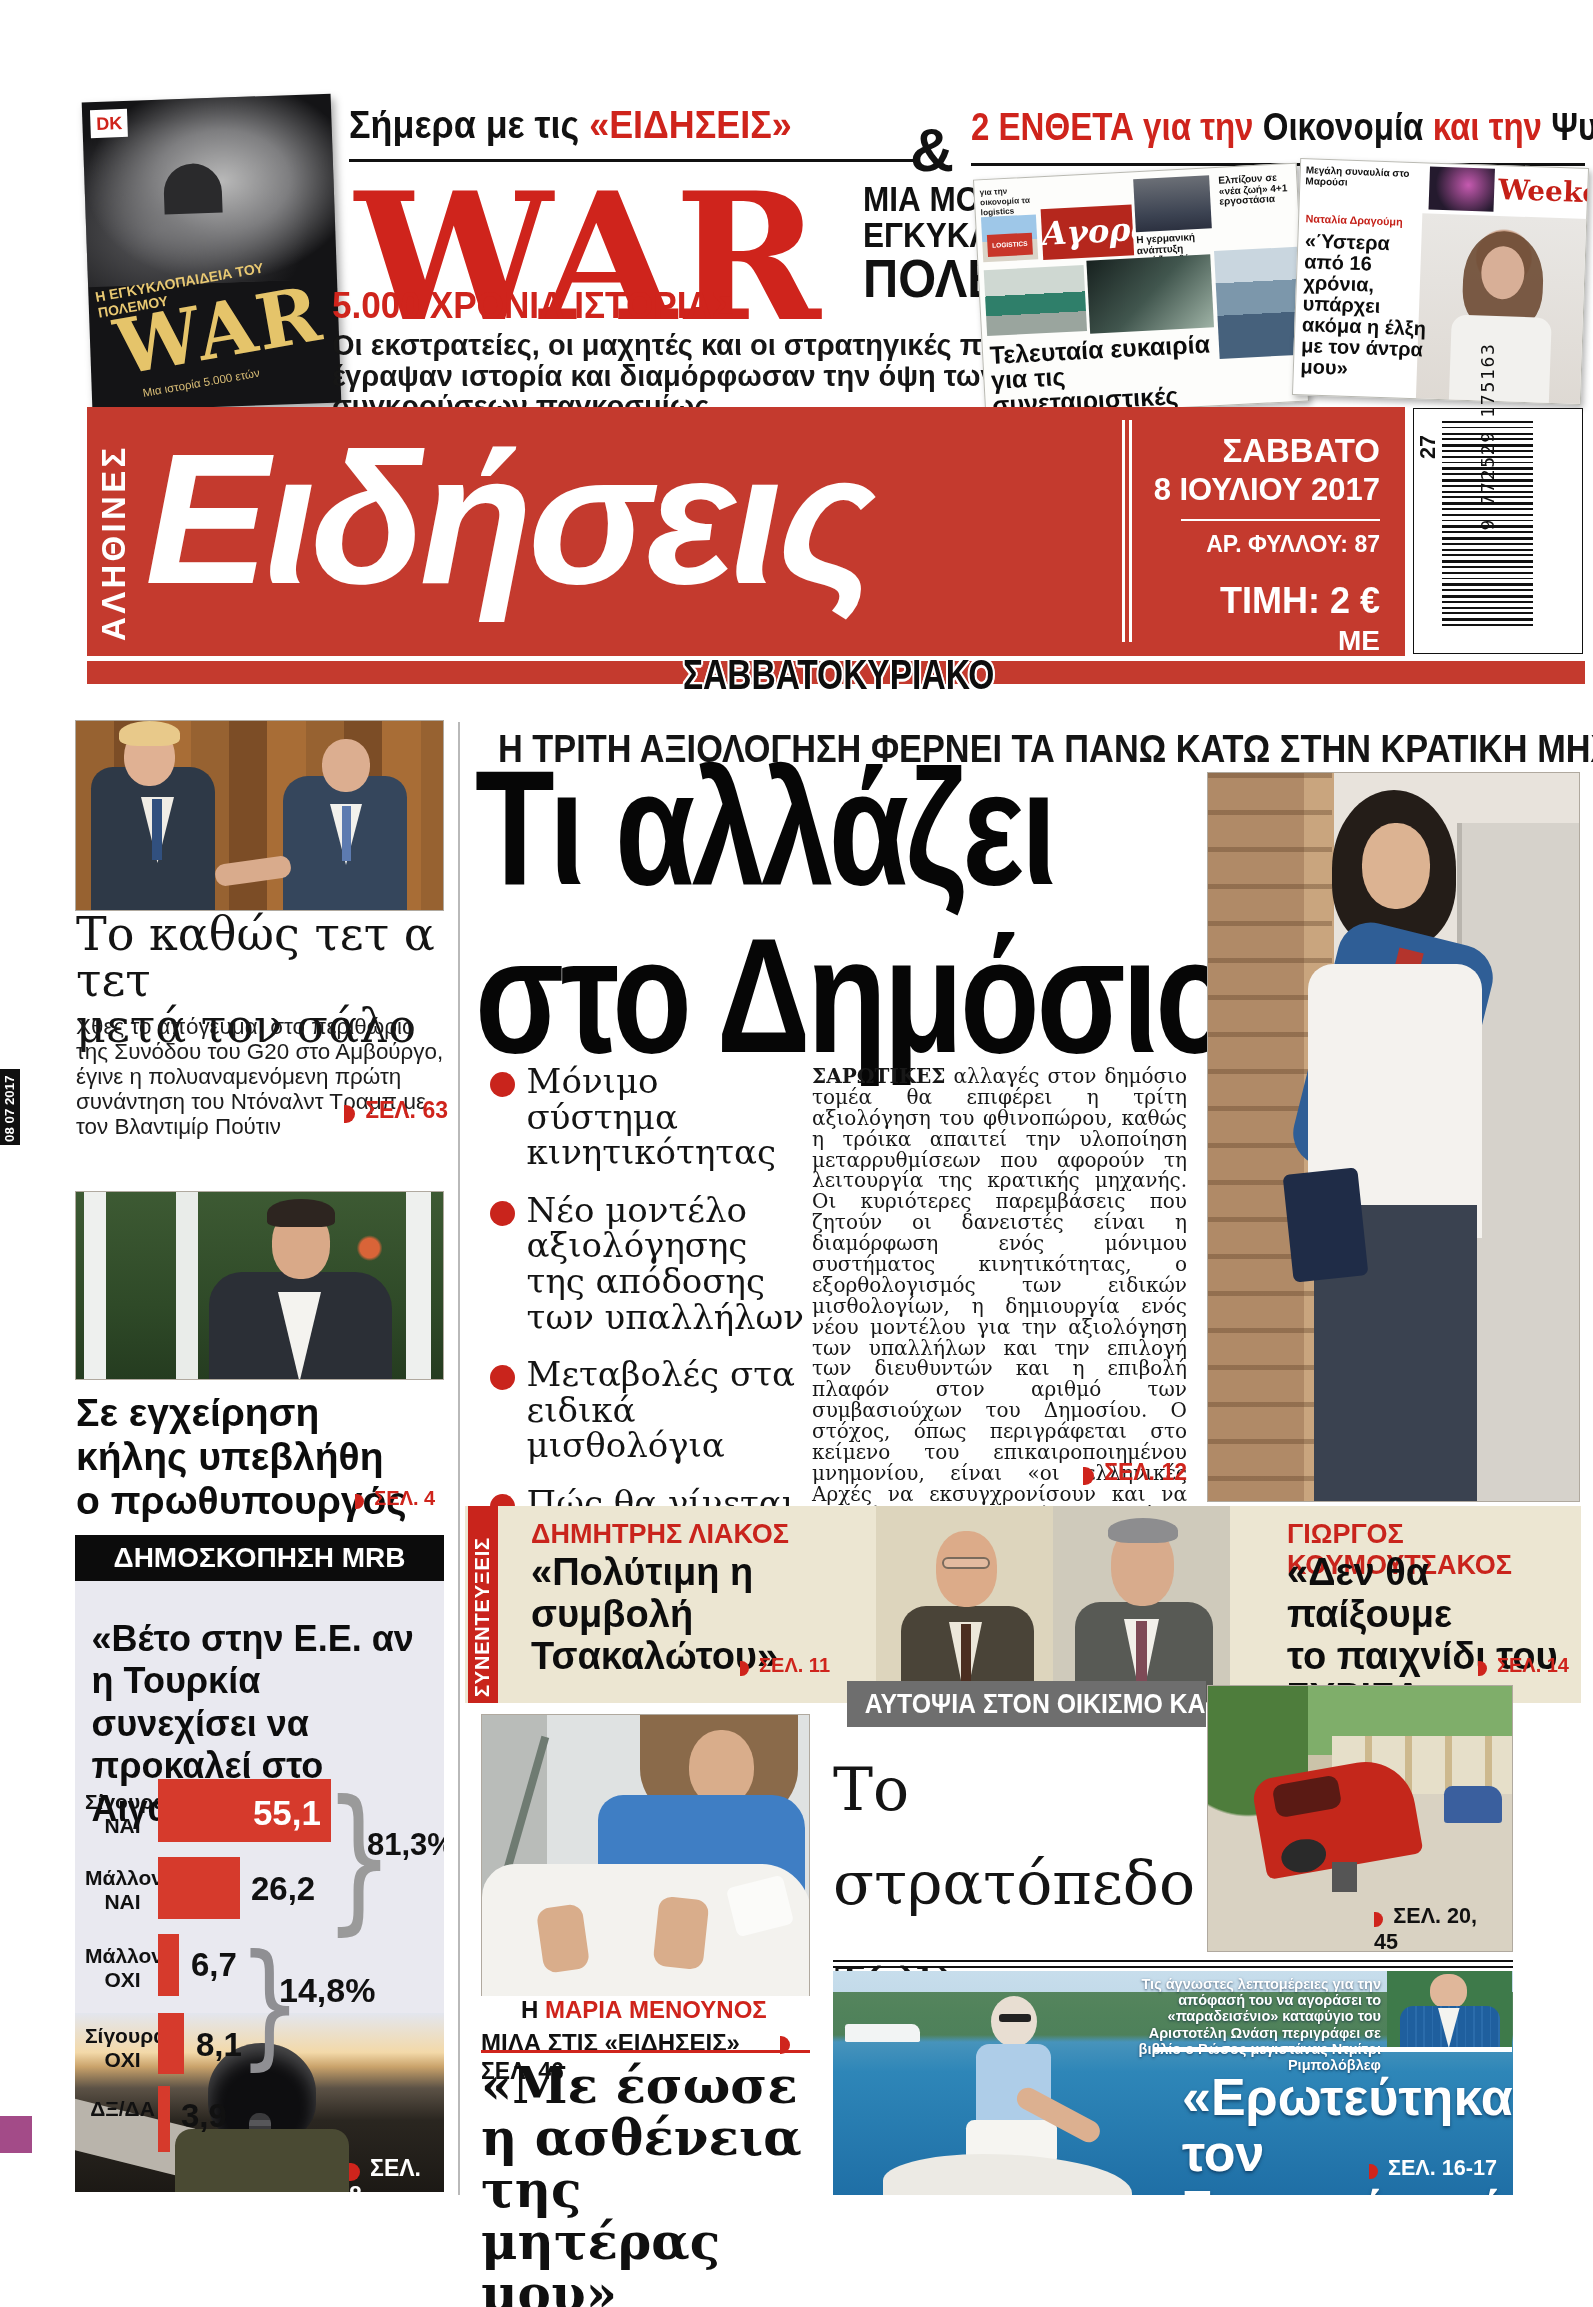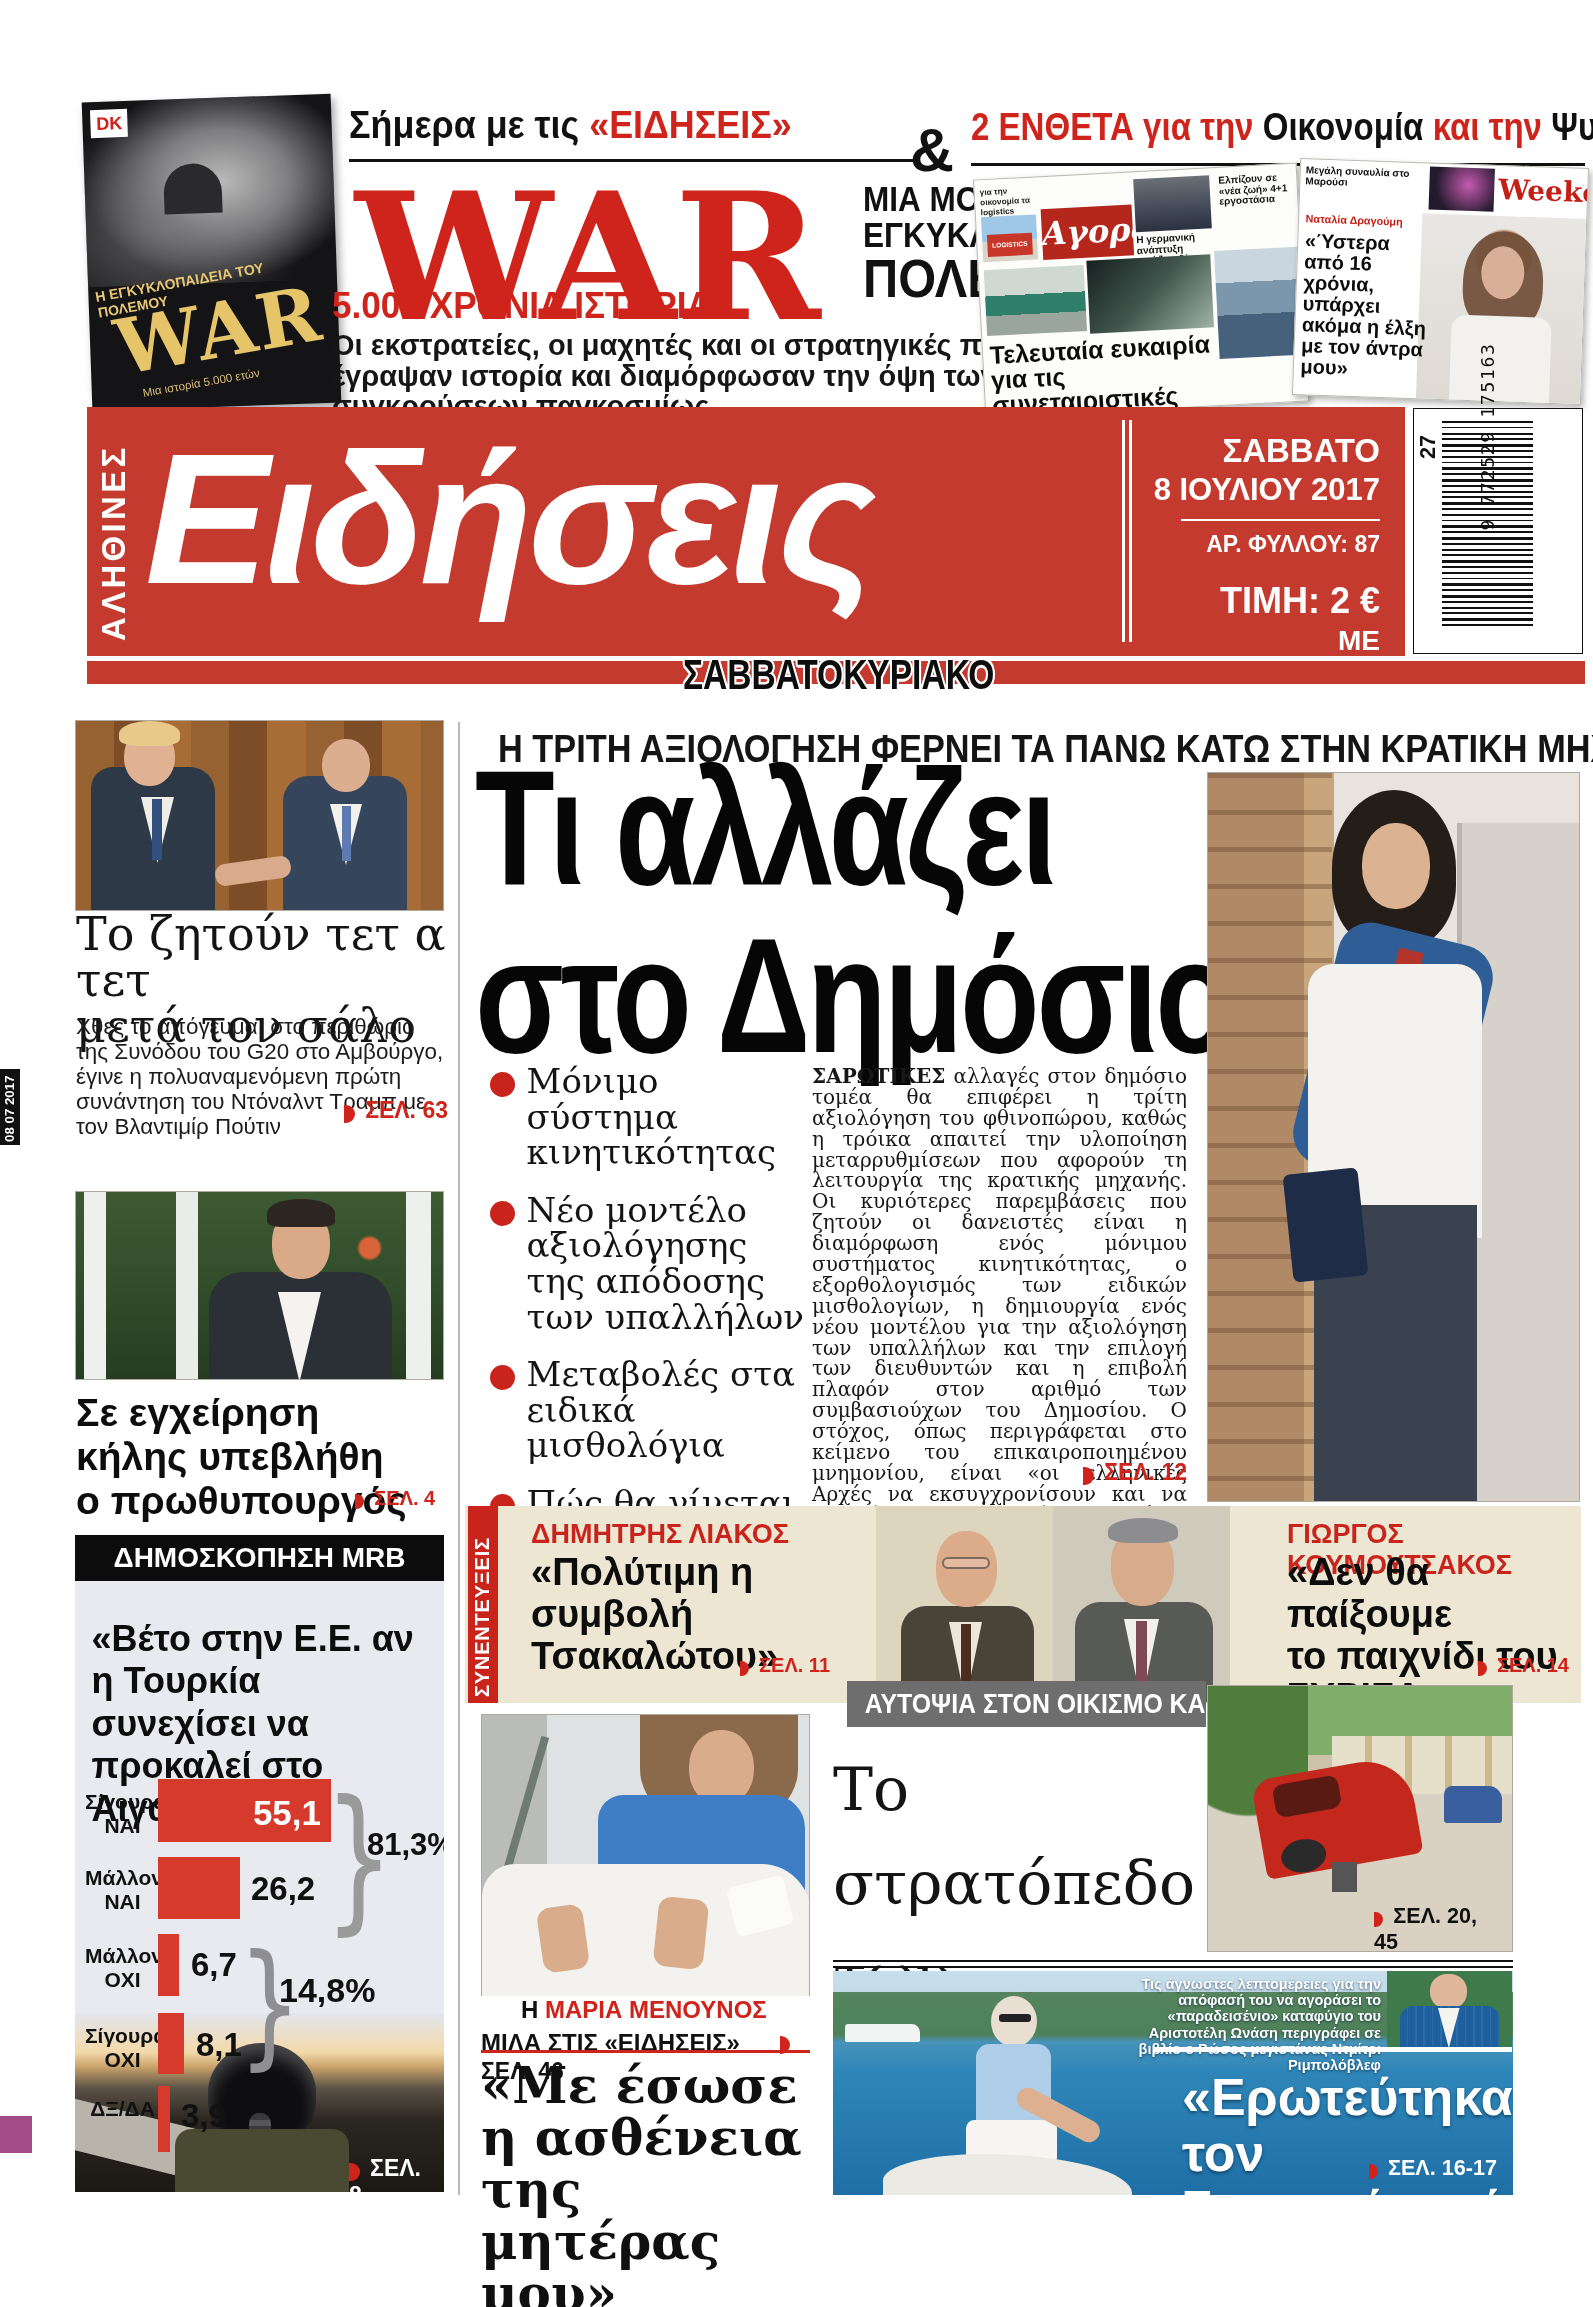--- a/index.html
+++ b/index.html
@@ -160,21 +160,21 @@
     <div class="ab" style="left:76px;top:78px;width:10px;height:61px;background:#31507f;"></div>
     <div class="ab" style="left:48px;top:6.6px;width:51px;height:58px;background:#e0b193;border-radius:48%;"></div>
     <div class="ab" style="left:43px;top:0px;width:61px;height:25px;background:#e8c98a;border-radius:50% 50% 30% 30%;"></div>
     <div class="ab" style="left:207px;top:55px;width:124px;height:136px;background:#35465c;border-radius:25px 21.6px 0 0;"></div>
     <div class="ab" style="left:254px;top:83px;width:32px;height:61px;background:#f2f1ec;clip-path:polygon(0 0,100% 0,50% 100%);"></div>
     <div class="ab" style="left:266px;top:85px;width:9px;height:55px;background:#5d7bb0;"></div>
     <div class="ab" style="left:246px;top:18px;width:48px;height:53px;background:#dcae90;border-radius:48%;"></div>
     <div class="ab" style="left:139px;top:139px;width:76px;height:21.6px;background:#d9ab8c;border-radius:10px;transform:rotate(-8deg);"></div>
   </div>
   <div class="ab dj" style="left:76px;top:911px;width:373px;font-size:46px;line-height:1.0;color:#141414;">
-    <div>Το ζητούν τετ α τετ</div>
+    <div>Το καθώς τετ α τετ</div>
     <div>μετά τον σάλο</div>
   </div>
   <div class="ab" style="left:76px;top:1014px;width:375px;font-size:22.4px;line-height:1.12;color:#1c1c1c;">Χθες το απόγευμα, στο περιθώριο της Συνόδου του G20 στο Αμβούργο, έγινε η πολυαναμενόμενη πρώτη συνάντηση του Ντόναλντ Τραμπ με τον Βλαντιμίρ Πούτιν</div>
   <div class="ab right" style="left:274px;top:1097px;width:174px;">
     <span class="marker"></span>
     <span class="pageref redtxt">ΣΕΛ. 63</span>
   </div>
 
   <div class="ab ph" style="left:75px;top:1191px;width:369px;height:189px;background:
        radial-gradient(circle at 80% 30%, #d96438 0 3%, rgba(0,0,0,0) 4%),

